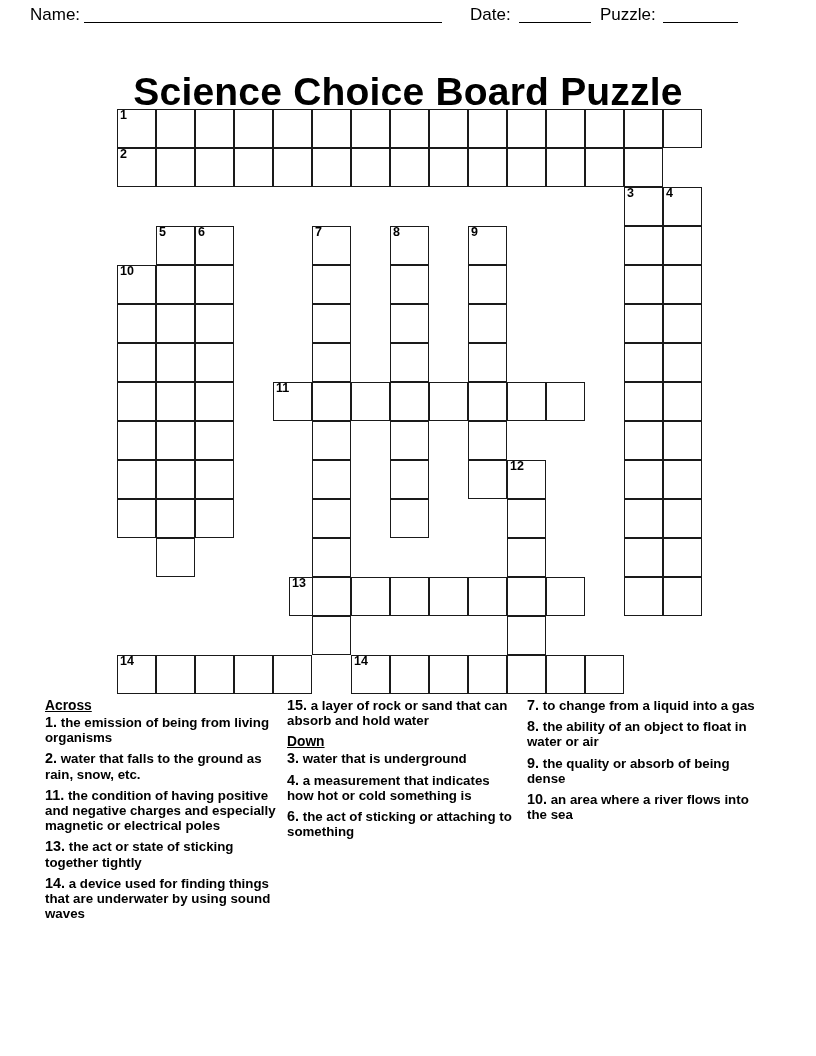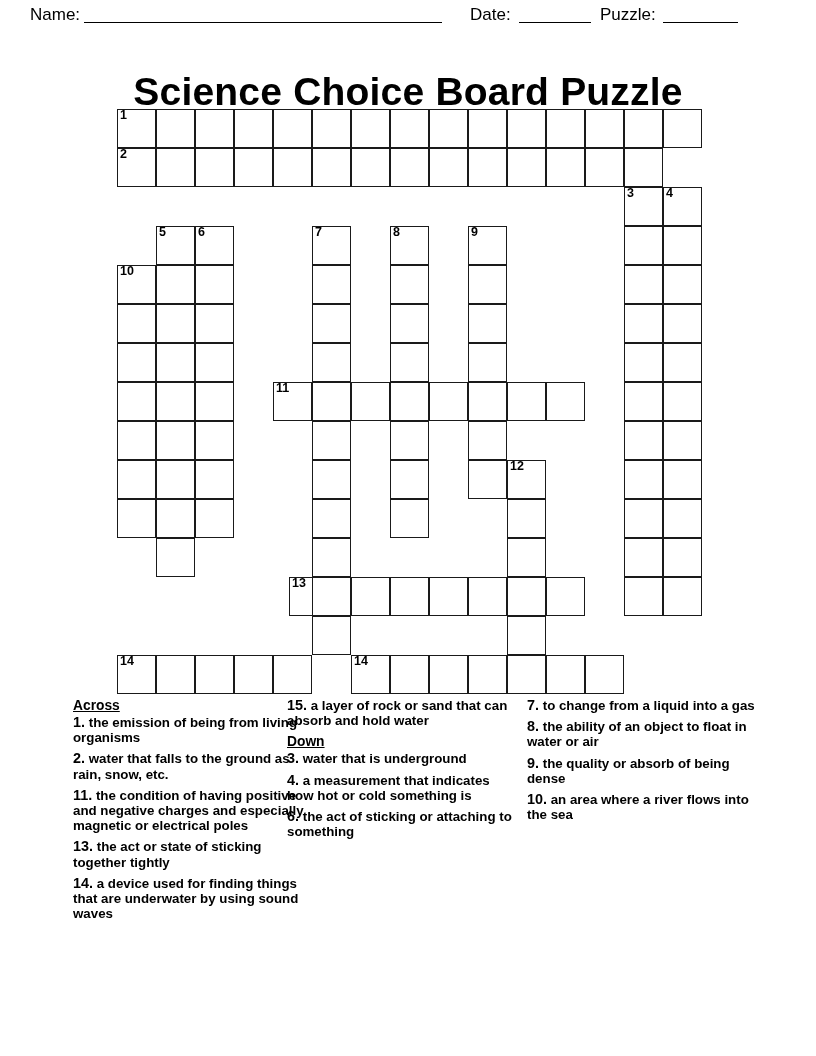--- a/index.html
+++ b/index.html
@@ -60,21 +60,21 @@
 
   
   #clues {
     position:absolute; left:0; top:698px; width:816px; height:300px;
   }
   .clue-col {
     position:absolute; top:0;
     font-size:13.3px; font-weight:bold;
     line-height:15.2px;
   }
-  #col-a { left:45px;  width:232px;margin-left:28px; }
+  #col-a { left:45px;  width:232px; }
   #col-b { left:287px; width:226px; }
   #col-c { left:527px; width:228px; }
   .sec-head {
     font-weight:bold; text-decoration:underline;
     font-size:13.8px; line-height:16px;
     margin-bottom:1px;
   }
   .clue { margin-bottom:6px; }
   .clue .n { font-size:14.4px; font-weight:bold; }
   .clue .t { font-size:13.3px; font-weight:bold; }

